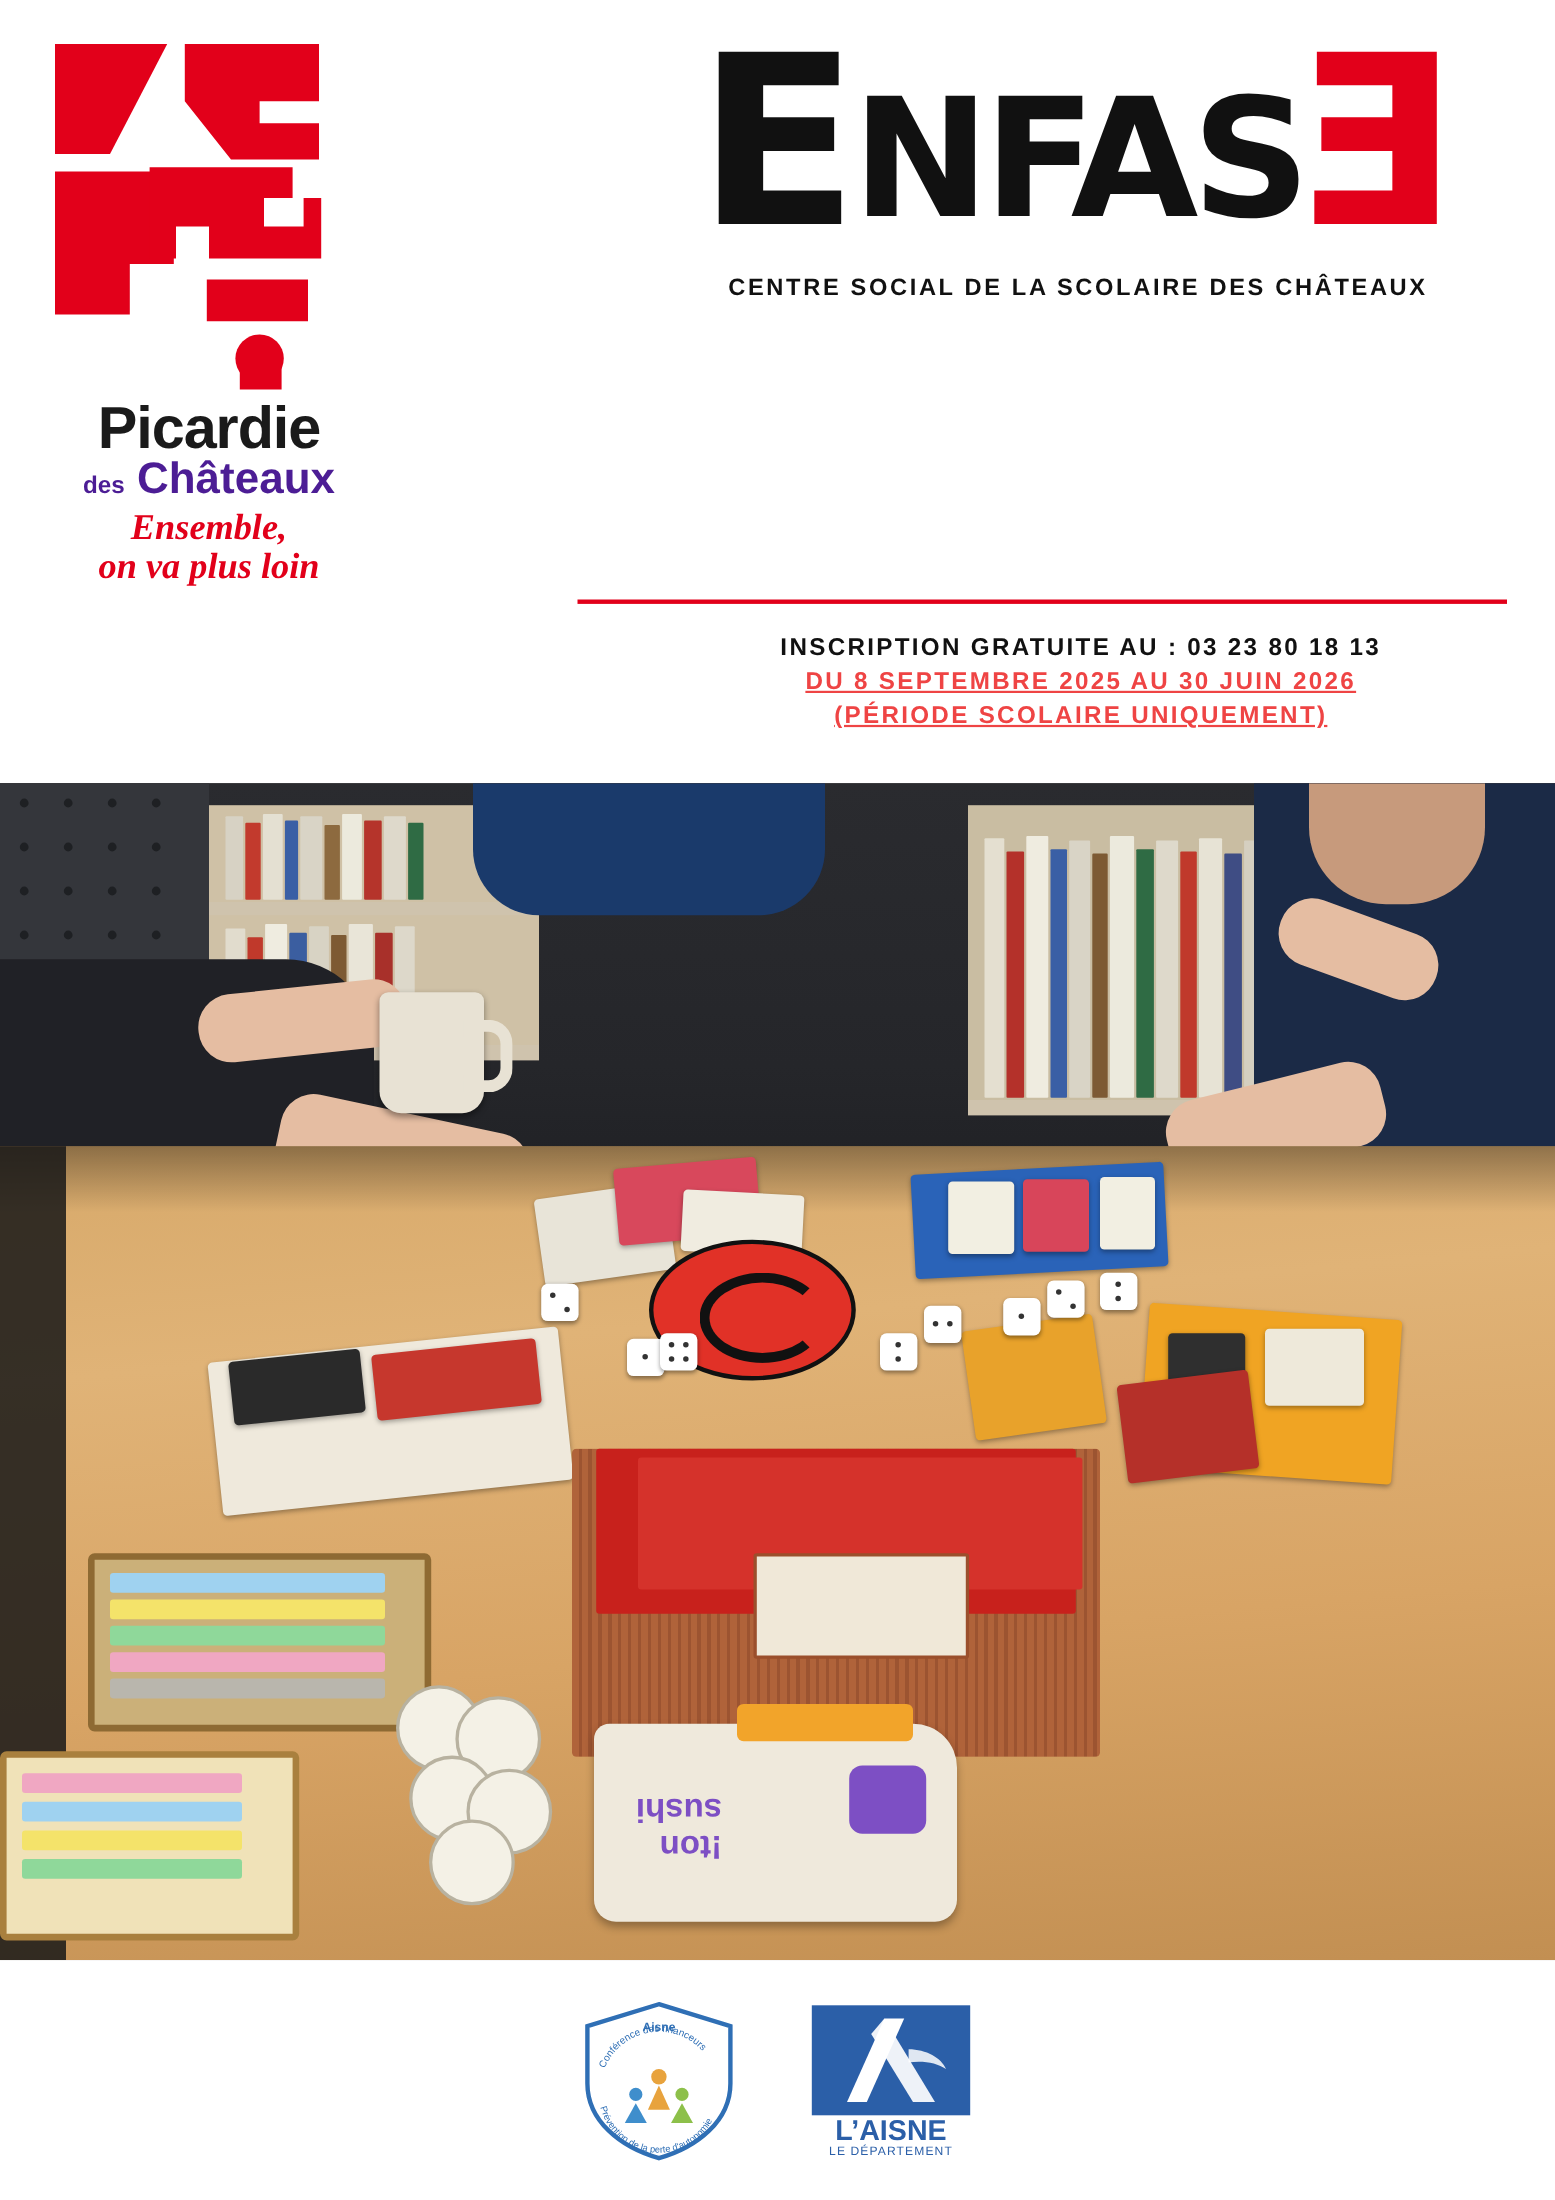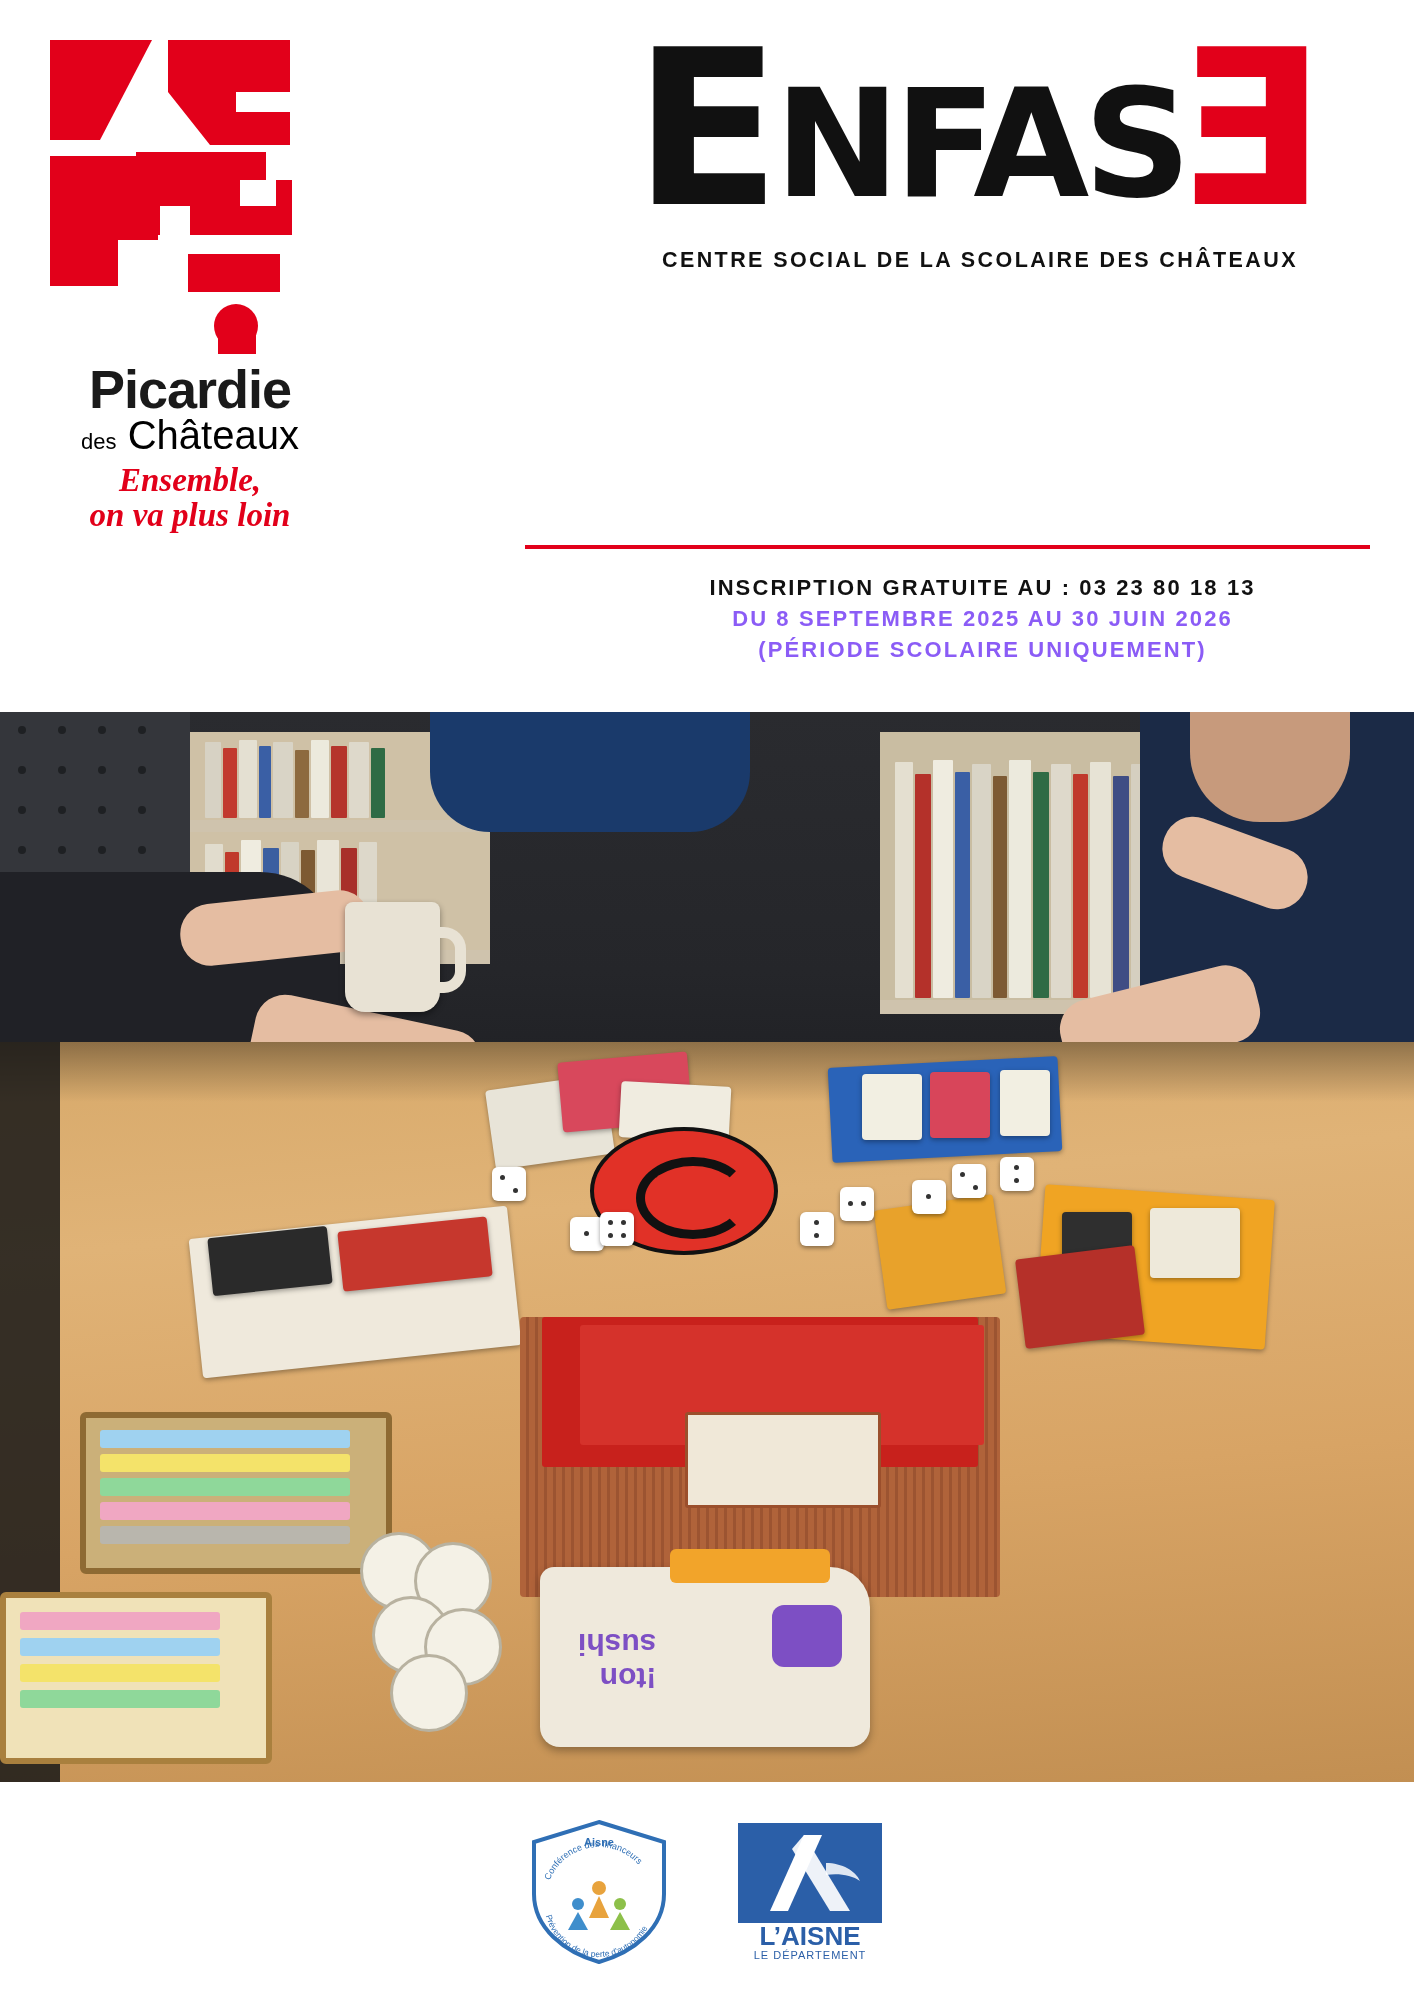--- a/index.html
+++ b/index.html
@@ -14,21 +14,21 @@
 
   
   .header{position:relative;height:712px;background:#fff;}
 
   
   .logo-block{position:absolute;left:40px;top:30px;width:330px;}
   .logo-mark{position:relative;width:300px;height:330px;}
   .logo-mark svg{display:block;}
   .logo-title{margin-top:4px;text-align:center;width:300px;}
   .logo-title .l1{font-size:54px;font-weight:bold;color:#1a1a1a;letter-spacing:-1px;line-height:0.95;}
-  .logo-title .l2{font-size:40px;font-weight:normal;color:#000000;line-height:1.0;}
+  .logo-title .l2{font-size:40px;font-weight:bold;color:#4c1d95;line-height:1.0;}
   .logo-title .l2 .small{font-size:22px;}
   .logo-slogan{margin-top:8px;width:300px;text-align:center;color:#e2001a;font-style:italic;font-family:"Liberation Serif",serif;font-weight:bold;}
   .logo-slogan .s1{font-size:33px;line-height:1.05;}
   .logo-slogan .s2{font-size:33px;line-height:1.05;}
 
   
   .enfase{position:absolute;left:600px;top:30px;width:760px;text-align:center;}
   .enfase-word{font-size:0;white-space:nowrap;}
   .enfase-word span{
     font-family:"DejaVu Sans", sans-serif;
@@ -49,21 +49,21 @@
     font-size:92px;font-weight:bold;color:#111;letter-spacing:0px;
   }
   .rule{
     position:absolute;left:525px;top:545px;width:845px;height:4px;background:#e2001a;
   }
 
   .contact{
     position:absolute;left:560px;top:572px;width:845px;text-align:center;
   }
   .contact .line{font-size:22px;font-weight:bold;letter-spacing:2.1px;line-height:31px;color:#111;}
-  .contact .red{color:#8b5cf6;}
+  .contact .red{color:#ef4444;text-decoration:underline;}
 
   
   .photo{position:absolute;left:0;top:712px;width:1414px;height:1070px;overflow:hidden;background:#2b2b2b;}
   .photo-canvas{position:absolute;inset:0;}
 
   
   .bg-dark{position:absolute;left:0;top:0;width:1414px;height:430px;background:linear-gradient(180deg,#2a2b2f 0%,#25262a 60%,#1d1e22 100%);}
   .pegboard{position:absolute;left:0;top:0;width:190px;height:430px;background:#34363b;}
   .pegboard .dot{position:absolute;width:8px;height:8px;border-radius:50%;background:#1e2023;}
 

